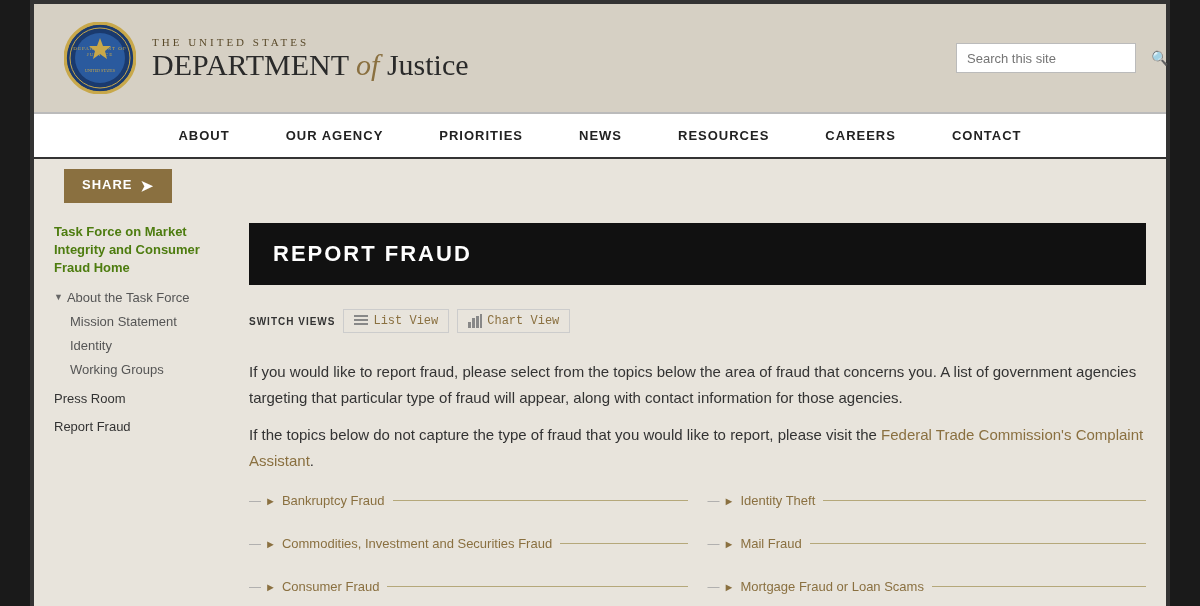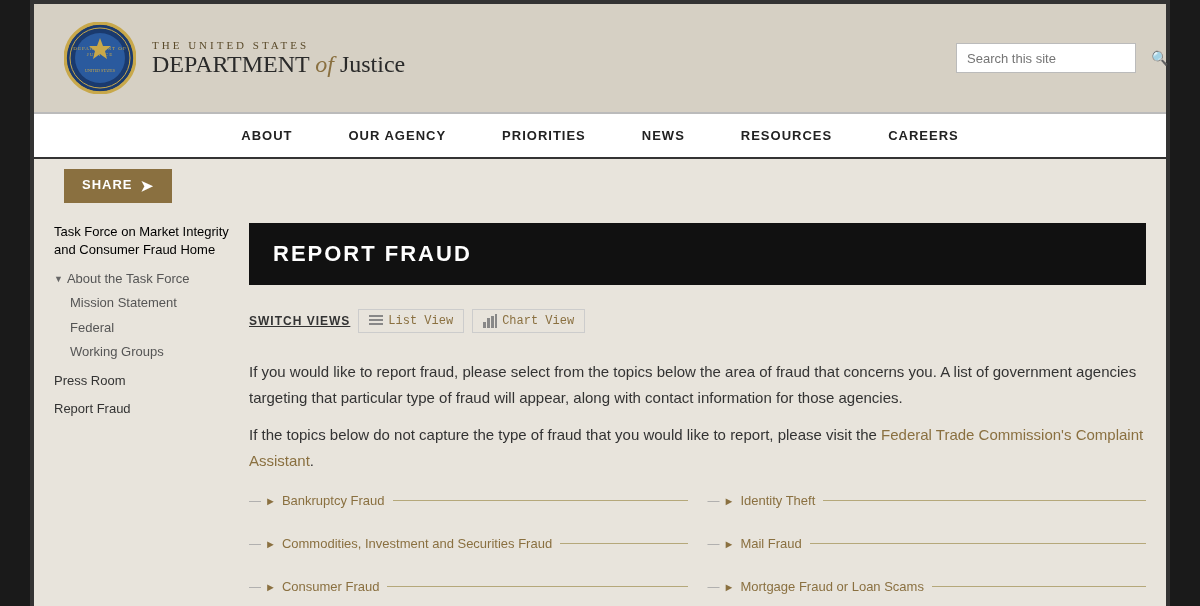--- a/index.html
+++ b/index.html
@@ -39,21 +39,21 @@
       flex-direction: column;
     }
     .dept-title .united-states {
       font-size: 11px;
       letter-spacing: 3px;
       color: #5a4a2a;
       text-transform: uppercase;
       font-family: Georgia, serif;
     }
     .dept-title .department {
-      font-size: 24px;
+      font-size: 30px;
       font-family: Georgia, serif;
       color: #2a2a2a;
       font-weight: normal;
       line-height: 1.1;
     }
     .dept-title .department em {
       font-style: italic;
       color: #8a7040;
     }
     .search-box {
@@ -135,25 +135,25 @@
     }
     
     .sidebar {
       width: 175px;
       flex-shrink: 0;
       padding-top: 10px;
     }
     .sidebar-main-link {
       display: block;
       font-size: 13px;
-      color: #000000;
+      color: #4d7c0f;
       text-decoration: none;
       line-height: 1.4;
       margin-bottom: 12px;
-      font-weight: normal;
+      font-weight: bold;
     }
     .sidebar-section {
       margin-bottom: 5px;
     }
     .sidebar-section-title {
       font-size: 13px;
       color: #555;
       display: flex;
       align-items: center;
       gap: 4px;
@@ -202,26 +202,25 @@
       font-family: Arial, sans-serif;
     }
     .switch-views {
       display: flex;
       align-items: center;
       gap: 8px;
       margin-bottom: 18px;
       padding: 8px 0;
     }
     .switch-views-label {
-      font-size: 12px;
+      font-size: 10px;
       font-weight: bold;
       letter-spacing: 1px;
       color: #333;
       text-transform: uppercase;
-      text-decoration: underline;
     }
     .view-btn {
       display: flex;
       align-items: center;
       gap: 5px;
       background: #e8e4dc;
       border: 1px solid #ccc;
       padding: 4px 10px;
       font-size: 12px;
       color: #8a7040;
@@ -322,20 +321,23 @@
         </li>
       <li>
           <a href="#">NEWS</a>
         </li>
       <li>
           <a href="#">RESOURCES</a>
         </li>
       <li>
           <a href="#">CAREERS</a>
         </li>
+      <li>
+          <a href="#">CONTACT</a>
+        </li>
     </ul>
   </nav>
 
   <div class="breadcrumb-bar">
     <button class="share-btn">
       <span>SHARE</span>
       <span class="arrow">➤</span>
     </button>
   </div>
 
@@ -346,21 +348,21 @@
       <div class="sidebar-section">
         <div class="sidebar-section-title">
           <span class="triangle">▼</span>
           <span>About the Task Force</span>
         </div>
         <ul class="sidebar-sub-items">
           <li>
             <a href="#">Mission Statement</a>
           </li>
           <li>
-            <a href="#">Federal</a>
+            <a href="#">Identity</a>
           </li>
           <li>
             <a href="#">Working Groups</a>
           </li>
         </ul>
       </div>
       <a class="sidebar-link" href="#">Press Room</a>
       <a class="sidebar-link" href="#">Report Fraud</a>
     </aside>
 

